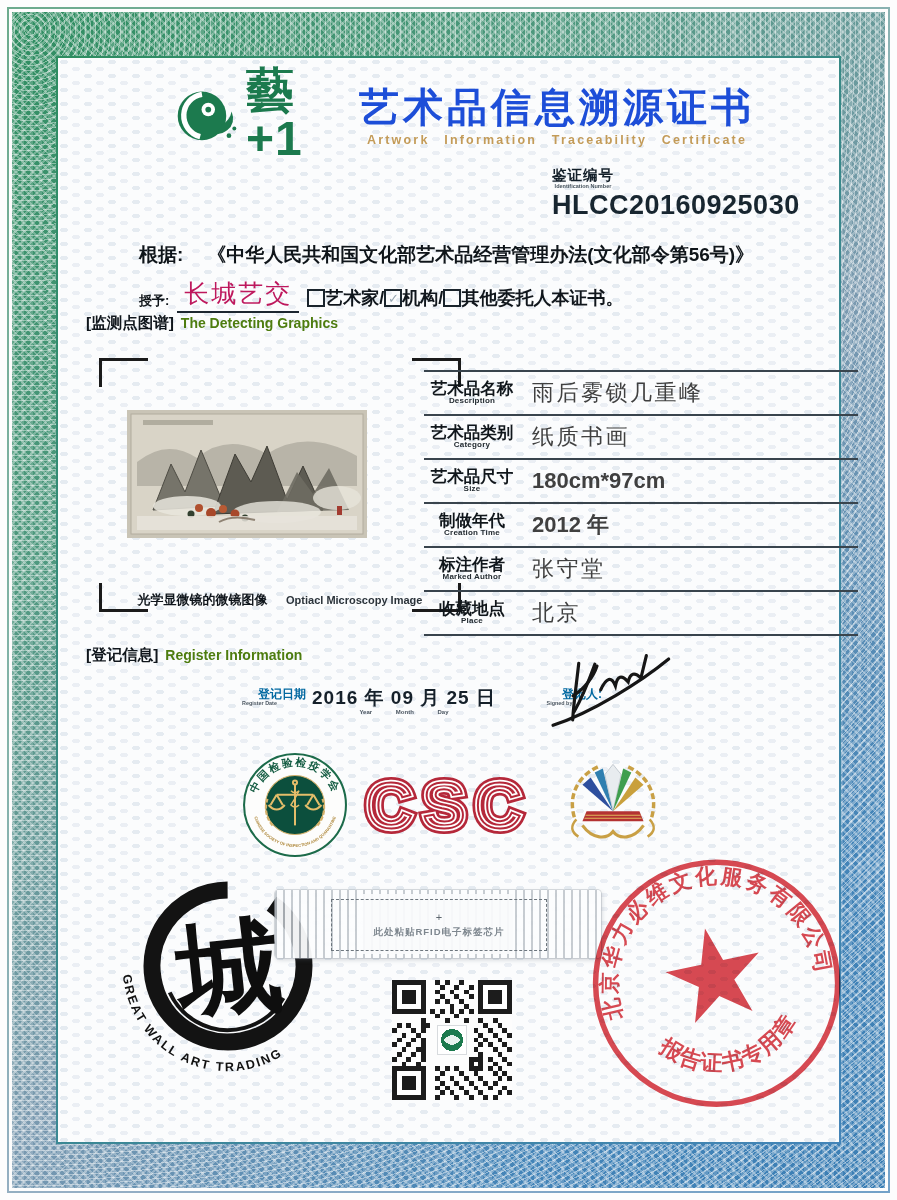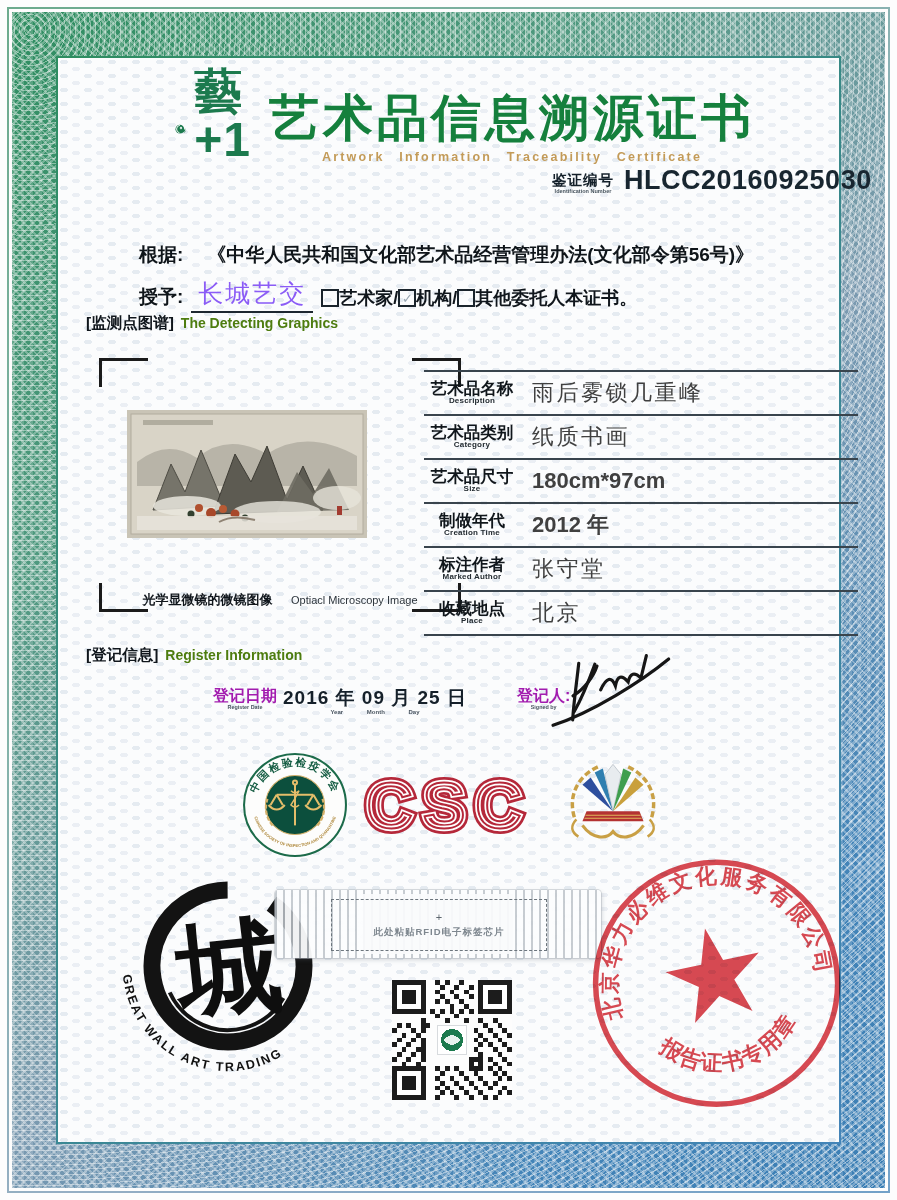--- a/index.html
+++ b/index.html
@@ -14,63 +14,63 @@
       repeating-radial-gradient(circle at 18px 18px, rgba(255,255,255,.42) 0 1px, transparent 1px 5px),
       repeating-linear-gradient(45deg, rgba(255,255,255,.30) 0 2px, transparent 2px 6px),
       repeating-linear-gradient(-45deg, rgba(255,255,255,.30) 0 2px, transparent 2px 6px),
       repeating-linear-gradient(90deg, rgba(255,255,255,.18) 0 3px, transparent 3px 9px);}
   .paper{position:absolute;inset:56px;background-color:#fbfcfd;border:2px solid;border-image:linear-gradient(135deg,#2e8d60,#4384b8) 1;
     background-image:
       radial-gradient(ellipse 8px 4px at 6px 4px, rgba(140,165,195,.20) 55%, transparent 56%),
       radial-gradient(ellipse 8px 4px at 18px 11px, rgba(140,165,195,.15) 55%, transparent 56%);
     background-size:24px 14px;}
   
-  .header{left:175px;top:66px;width:580px;height:98px;display:flex;align-items:flex-end;gap:8px;}
+  .header{left:175px;top:66px;width:580px;height:98px;display:flex;align-items:center;gap:8px;}
   .brand{font-size:48px;font-weight:800;color:#1c7a4e;letter-spacing:1px;line-height:1;}
   .titleblock{margin-left:10px;text-align:center;}
-  .title-cn{font-size:50px;font-weight:700;color:#15803d;letter-spacing:4px;line-height:1.15;white-space:nowrap;}
+  .title-cn{font-size:40px;font-weight:700;color:#1d4ed8;letter-spacing:4px;line-height:1.15;white-space:nowrap;}
   .title-en{font-size:12.5px;font-weight:700;color:#c39b58;letter-spacing:2.2px;word-spacing:9px;margin-top:3px;white-space:nowrap;}
   
-  .certno{left:552px;top:168px;display:flex;align-items:flex-end;gap:10px;}
+  .certno{left:552px;top:168px;display:flex;align-items:flex-start;gap:4px;flex-direction:column;}
   .certno .lab{line-height:1;text-align:center;}
   .certno .cn{font-size:14.5px;font-weight:800;color:#14202a;letter-spacing:1px;}
   .certno .en{font-size:6px;color:#45525c;transform:scaleX(.92);font-weight:700;}
   .certno .val{font-size:27px;font-weight:700;color:#182630;letter-spacing:.5px;line-height:.95;}
   
   .basis{left:139px;top:242px;display:flex;gap:24px;font-size:19px;font-weight:700;color:#0f151a;white-space:nowrap;}
   .award{left:139px;top:277px;display:flex;align-items:flex-end;gap:8px;white-space:nowrap;}
-  .award .lab{font-size:19px;font-weight:700;color:#0f151a;padding-bottom:3px;}
-  .award .name{width:122px;text-align:center;font-size:25px;font-weight:400;color:#8b5cf6;border-bottom:2px solid #1d2730;padding-bottom:1px;letter-spacing:2px;}
+  .award .lab{font-size:13px;font-weight:700;color:#0f151a;padding-bottom:3px;}
+  .award .name{width:122px;text-align:center;font-size:25px;font-weight:400;color:#be185d;border-bottom:2px solid #1d2730;padding-bottom:1px;letter-spacing:2px;}
   .opts{display:flex;align-items:center;gap:0;font-size:18px;font-weight:700;color:#10161c;padding-bottom:3px;}
   .cbx{width:14px;height:14px;border:2px solid #1a242c;display:inline-flex;align-items:center;justify-content:center;font-size:13px;color:#96a5b1;line-height:1;}
   
   .seclab{display:flex;gap:7px;align-items:baseline;white-space:nowrap;}
   .seclab .cn{font-size:15.5px;font-weight:800;color:#10161c;}
   .seclab .en{font-size:14px;font-weight:700;color:#4d7c0f;}
   
   .corner{position:absolute;width:46px;height:26px;}
   .c-tl{border-left:3px solid #1b1b1b;border-top:3px solid #1b1b1b;}
   .c-tr{border-right:3px solid #1b1b1b;border-top:3px solid #1b1b1b;}
   .c-bl{border-left:3px solid #1b1b1b;border-bottom:3px solid #1b1b1b;}
   .c-br{border-right:3px solid #1b1b1b;border-bottom:3px solid #1b1b1b;}
   .caption{left:99px;top:590px;width:362px;text-align:center;white-space:nowrap;}
   .caption .cn{font-size:13px;font-weight:700;color:#10161c;}
-  .caption .en{font-size:11px;font-weight:400;color:#2c343b;margin-left:14px;}
+  .caption .en{font-size:11px;font-weight:700;color:#2c343b;margin-left:14px;}
   
   .ftable{left:424px;top:360px;width:434px;border-top:2px solid #39444d;margin-top:10px;}
   .frow{height:42px;display:flex;align-items:center;border-bottom:2px solid #39444d;}
   .flab{width:96px;text-align:center;line-height:1.05;}
   .flab .cn{font-size:16.5px;font-weight:800;color:#10161b;display:block;}
   .flab .en{font-size:8px;font-weight:700;color:#232b31;display:block;letter-spacing:.2px;}
   .fval{margin-left:12px;font-size:22px;font-weight:600;color:#404040;}
   .fval.cjk{font-weight:500;letter-spacing:2.5px;}
   
   .regrow{left:213px;top:688px;display:flex;align-items:flex-start;gap:6px;}
   .dlab{text-align:center;line-height:1;}
-  .dlab .cn{font-size:16px;font-weight:800;color:#a21caf;}
+  .dlab .cn{font-size:12px;font-weight:800;color:#0369a1;margin-left:45px;}
   .dlab .en{font-size:6px;font-weight:700;color:#4a5560;transform:scaleX(.9);}
   .dval{line-height:1;text-align:center;}
   .dval .v{font-size:19px;font-weight:700;color:#15202a;letter-spacing:1px;}
   .dval .s{font-size:6px;font-weight:700;color:#4a5560;word-spacing:22px;margin-top:2px;}
   .signer{left:517px;top:688px;}
   
   .rfid{left:275px;top:890px;width:326px;height:68px;border-radius:4px;background:
      repeating-linear-gradient(90deg, rgba(190,196,202,.85) 0 2px, rgba(252,253,254,.95) 2px 8px);
      box-shadow:0 0 0 1px rgba(180,186,192,.5), 1px 2px 4px rgba(90,100,110,.25);}
   .rfid .mid{position:absolute;left:88px;top:4px;width:150px;height:60px;background:rgba(250,251,252,.92);}

